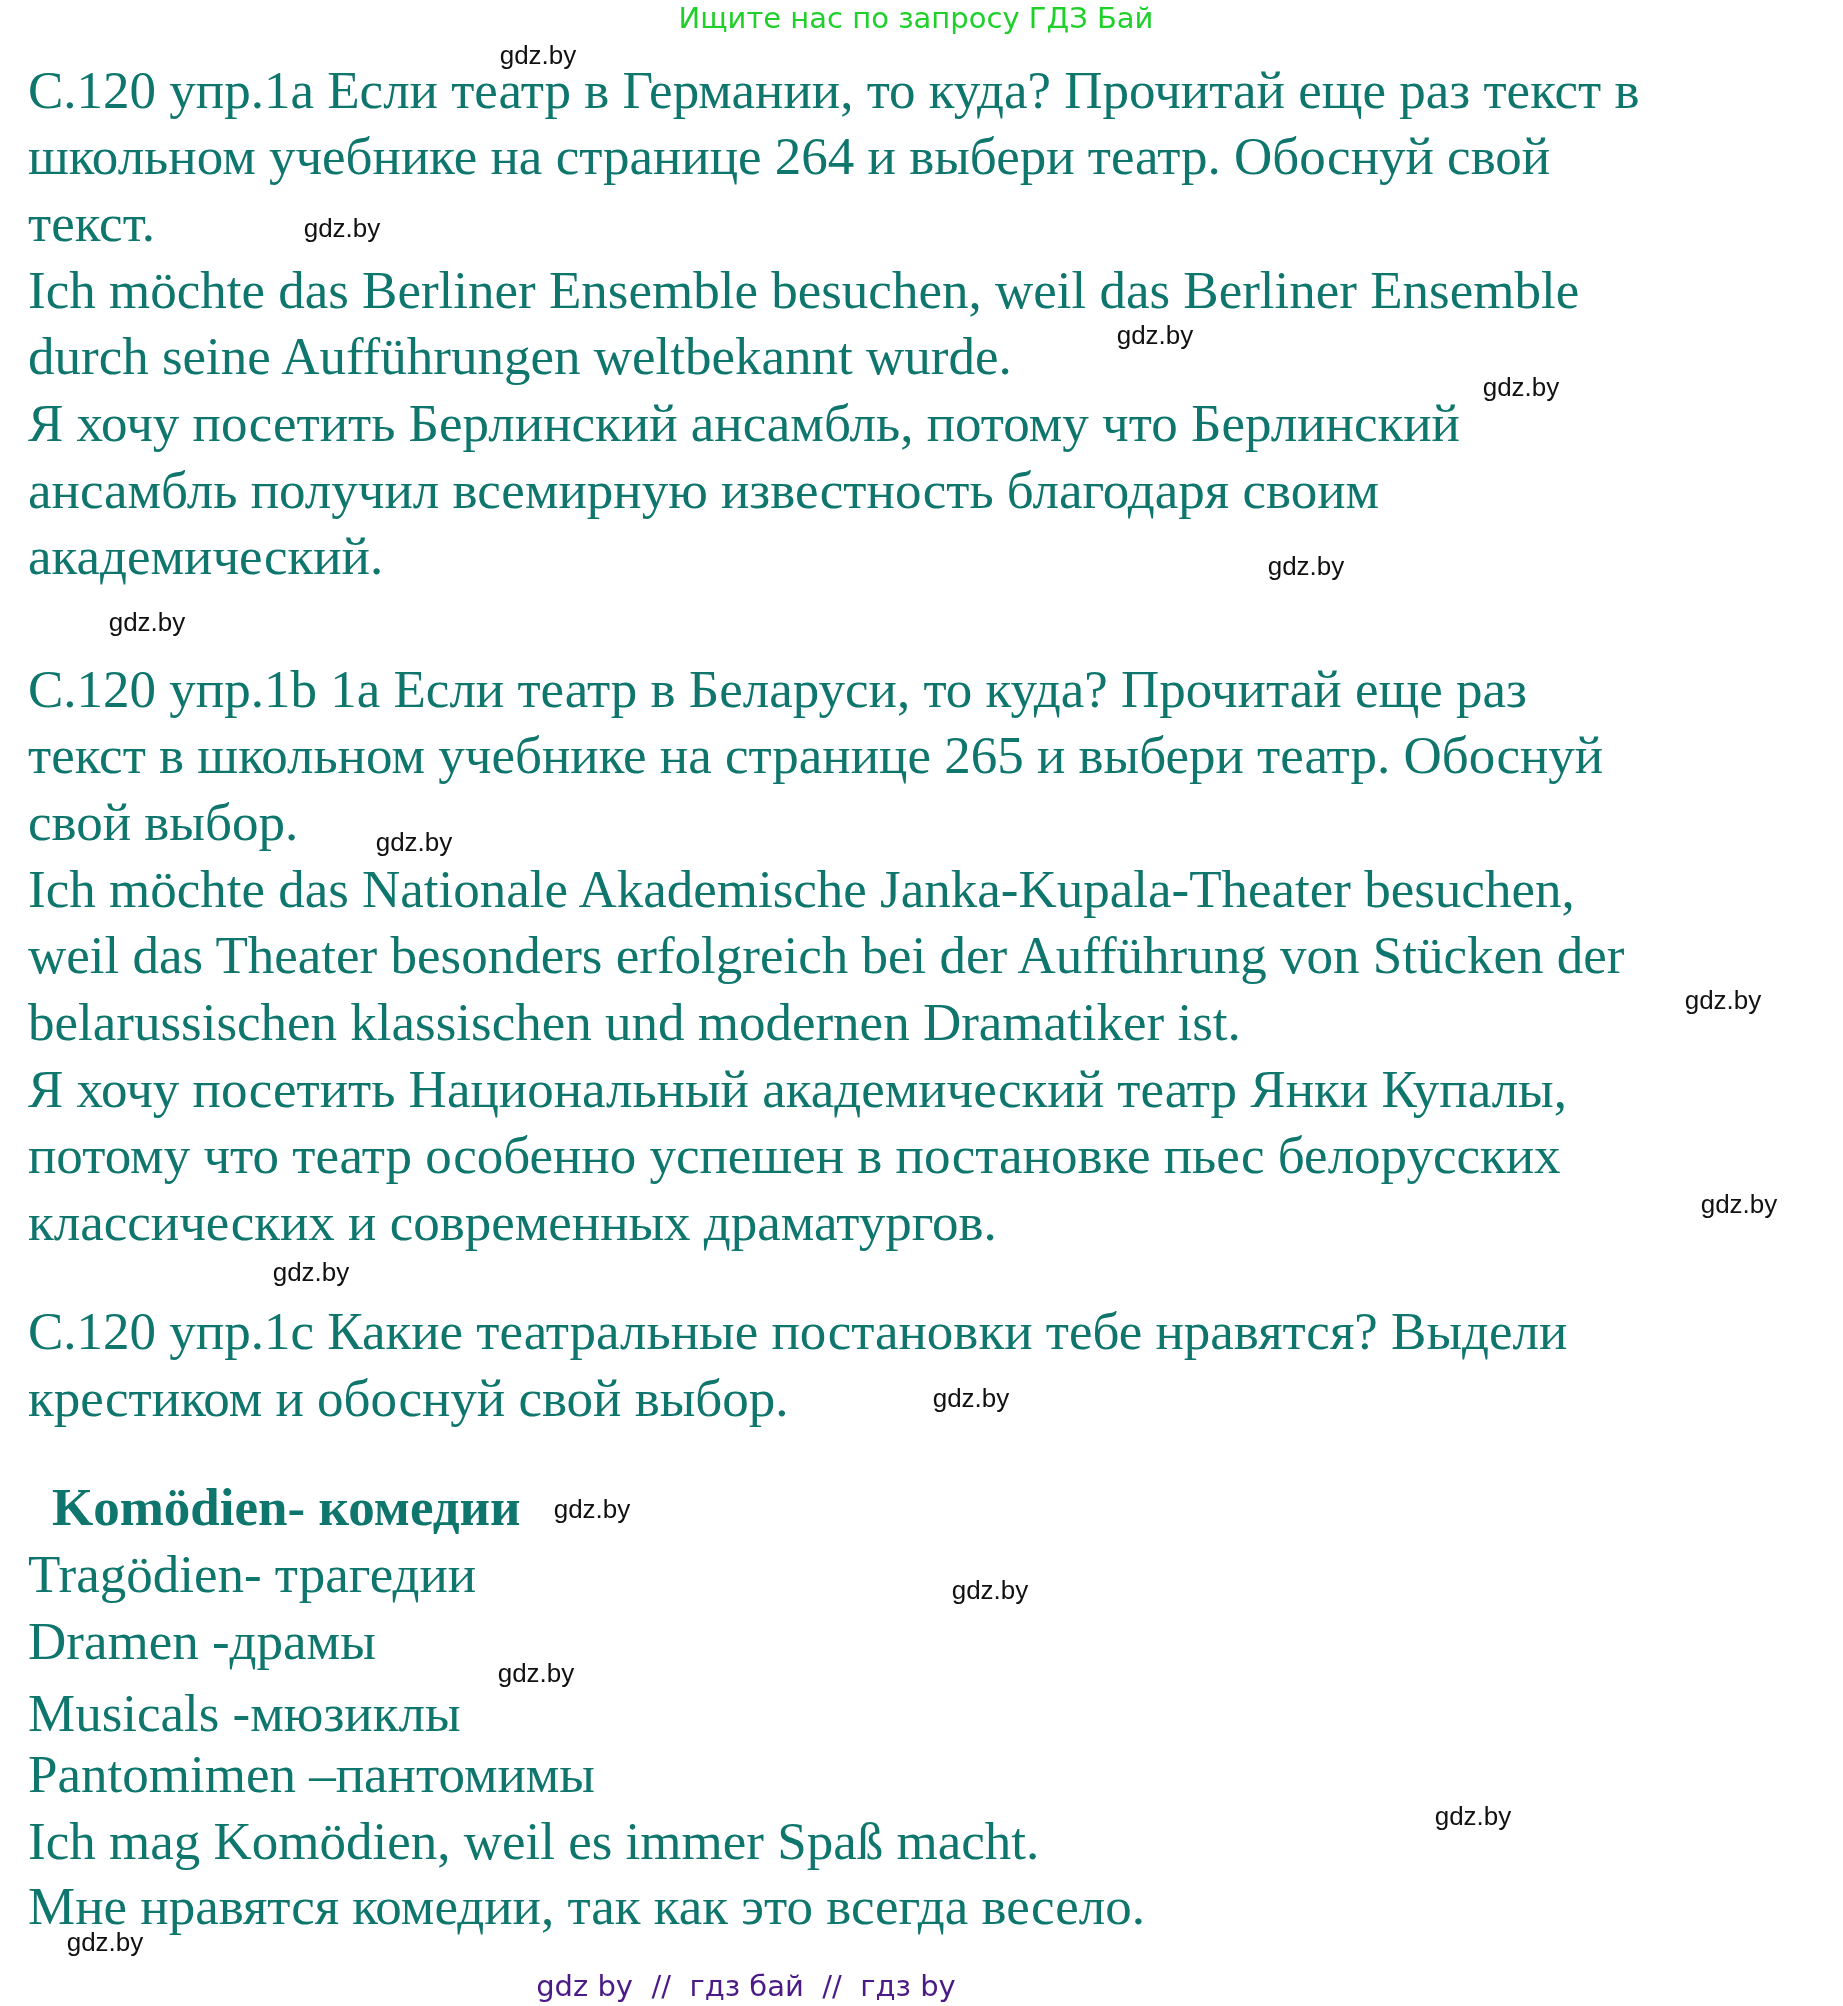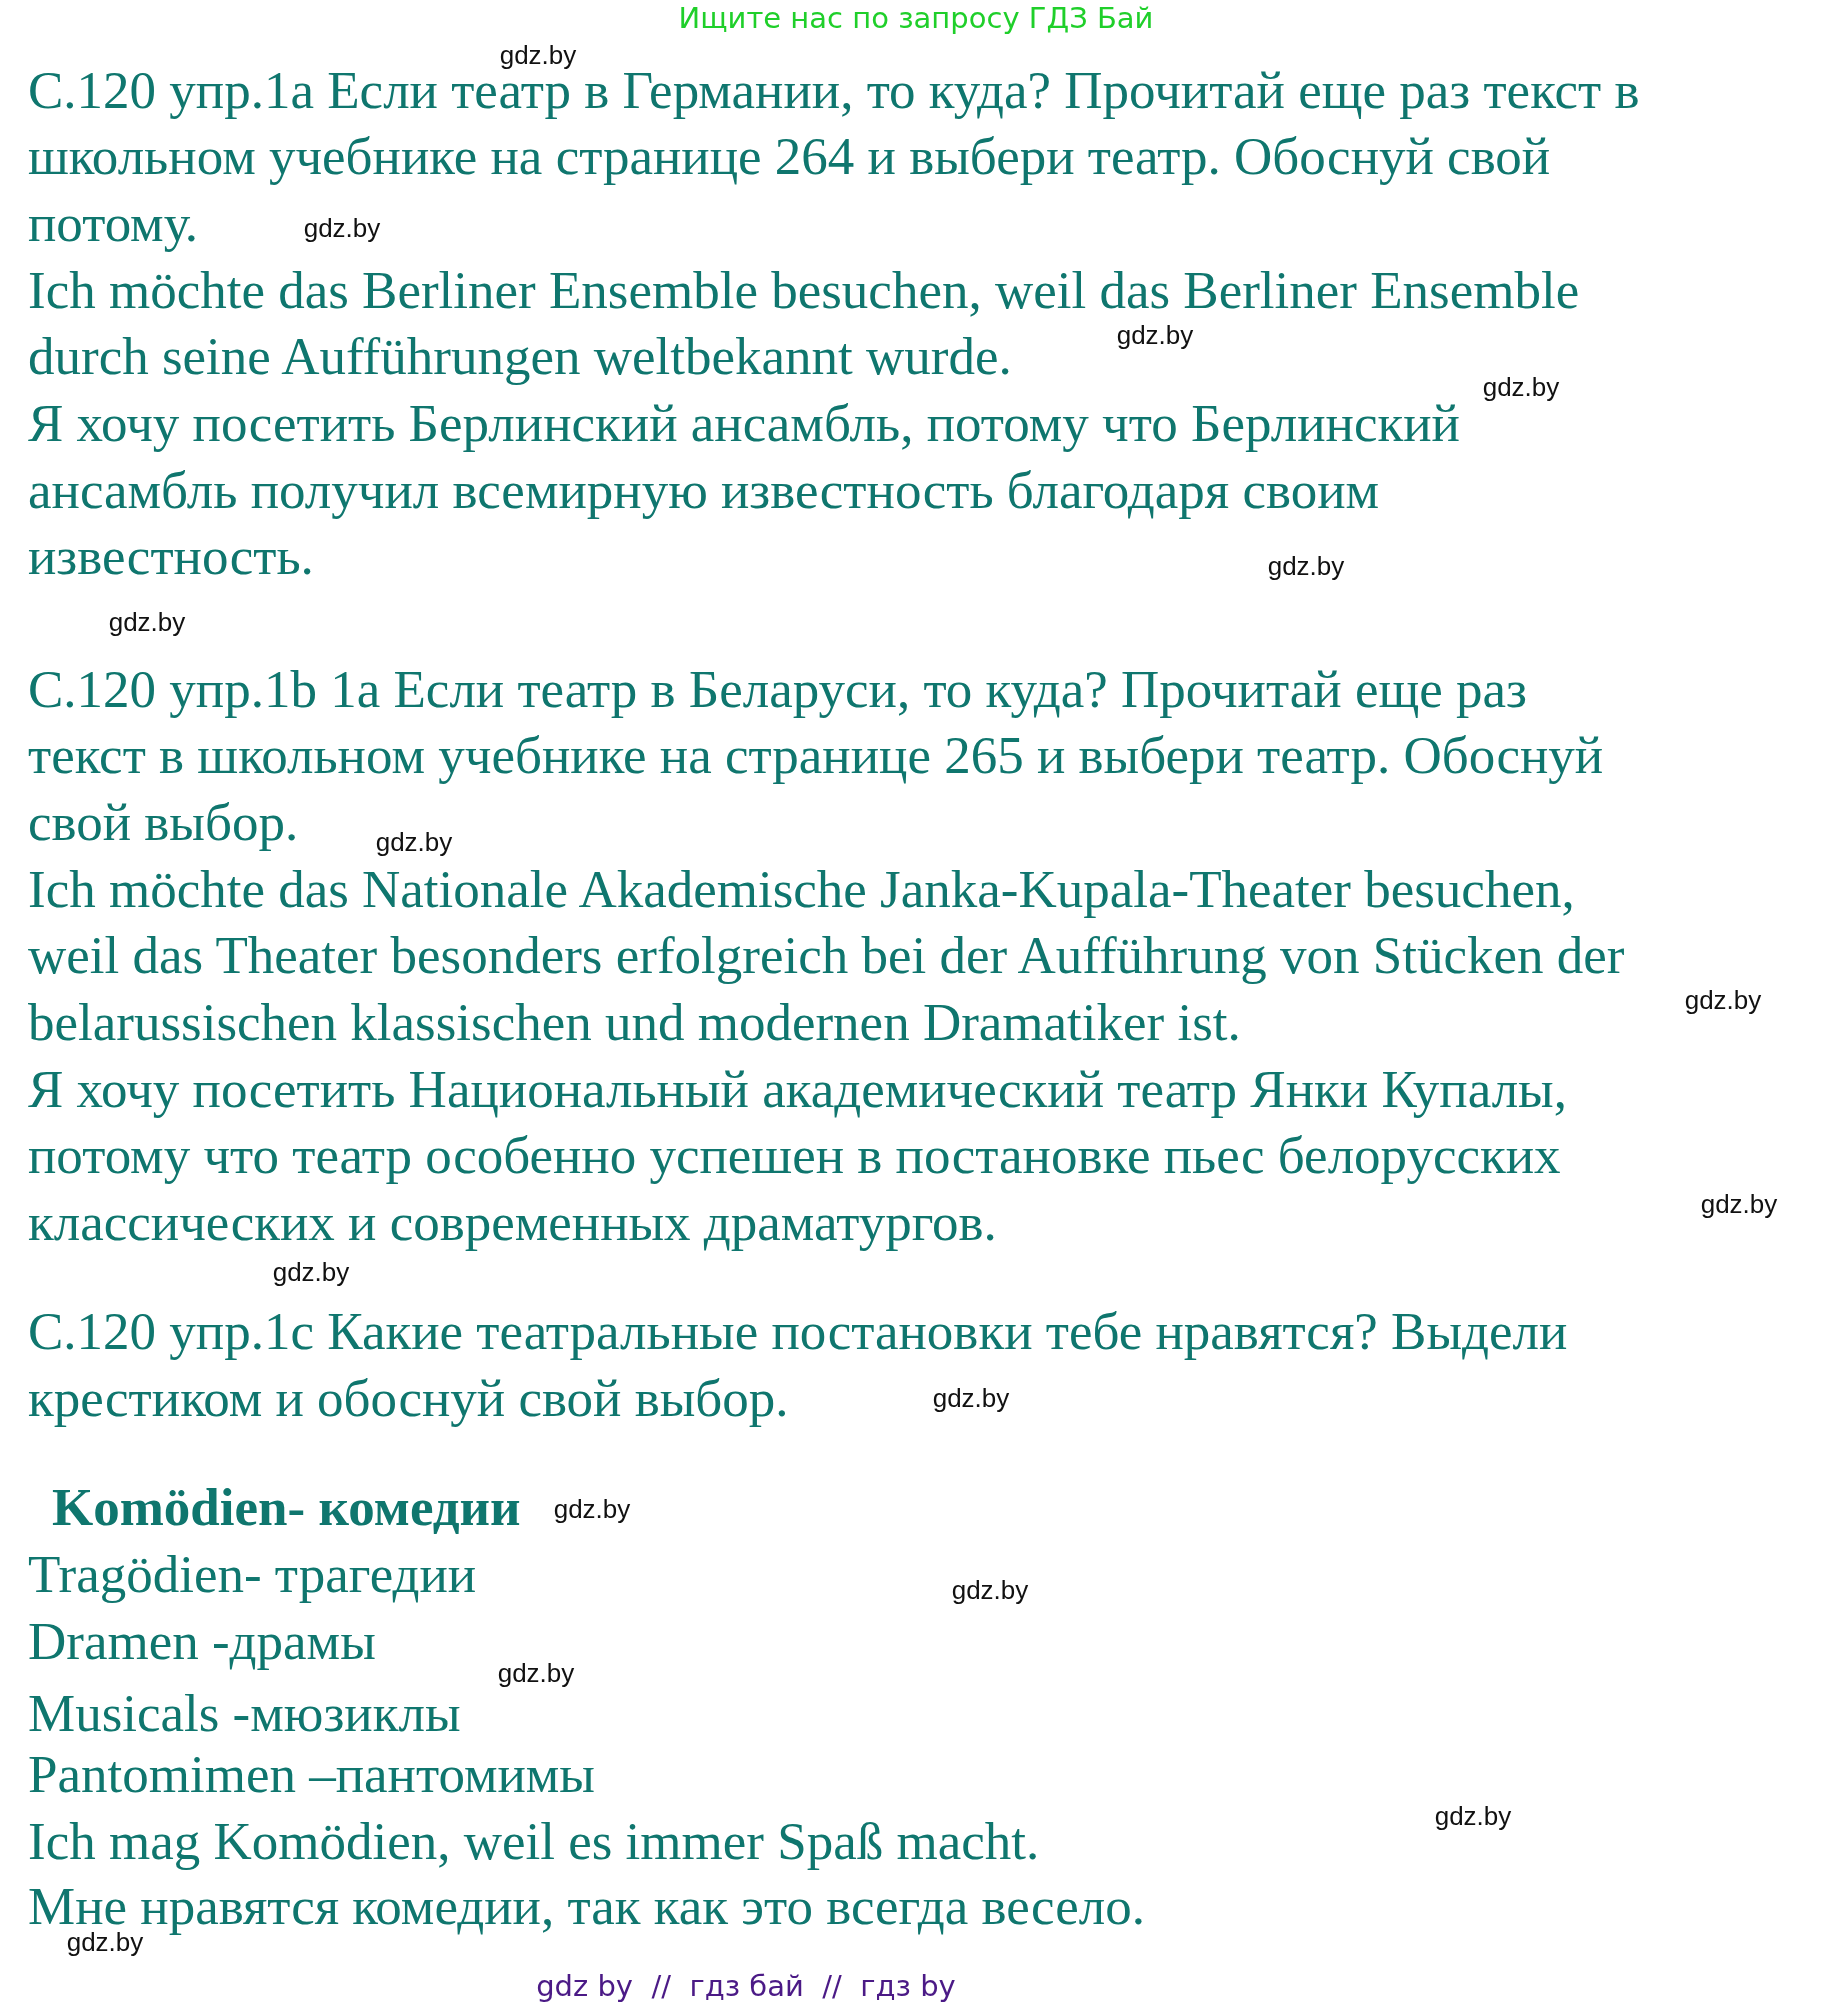--- a/index.html
+++ b/index.html
@@ -64,26 +64,26 @@
   }
 </style>
 </head>
 <body>
 
 <div class="top-banner">Ищите нас по запросу ГДЗ Бай</div>
 
 <div>
   <div class="line" style="top:90px">С.120 упр.1a Если театр в Германии, то куда? Прочитай еще раз текст в</div>
   <div class="line" style="top:156px">школьном учебнике на странице 264 и выбери театр. Обоснуй свой</div>
-  <div class="line" style="top:223px">потому.</div>
+  <div class="line" style="top:223px">текст.</div>
   <div class="line" style="top:290px">Ich möchte das Berliner Ensemble besuchen, weil das Berliner Ensemble</div>
   <div class="line" style="top:356px">durch seine Aufführungen weltbekannt wurde.</div>
   <div class="line" style="top:423px">Я хочу посетить Берлинский ансамбль, потому что Берлинский</div>
   <div class="line" style="top:490px">ансамбль получил всемирную известность благодаря своим</div>
-  <div class="line" style="top:556px">известность.</div>
+  <div class="line" style="top:556px">академический.</div>
 </div>
 
 <div>
   <div class="line" style="top:689px">С.120 упр.1b 1a Если театр в Беларуси, то куда? Прочитай еще раз</div>
   <div class="line" style="top:755px">текст в школьном учебнике на странице 265 и выбери театр. Обоснуй</div>
   <div class="line" style="top:822px">свой выбор.</div>
   <div class="line" style="top:889px">Ich möchte das Nationale Akademische Janka-Kupala-Theater besuchen,</div>
   <div class="line" style="top:955px">weil das Theater besonders erfolgreich bei der Aufführung von Stücken der</div>
   <div class="line" style="top:1022px">belarussischen klassischen und modernen Dramatiker ist.</div>
   <div class="line" style="top:1089px">Я хочу посетить Национальный академический театр Янки Купалы,</div>

